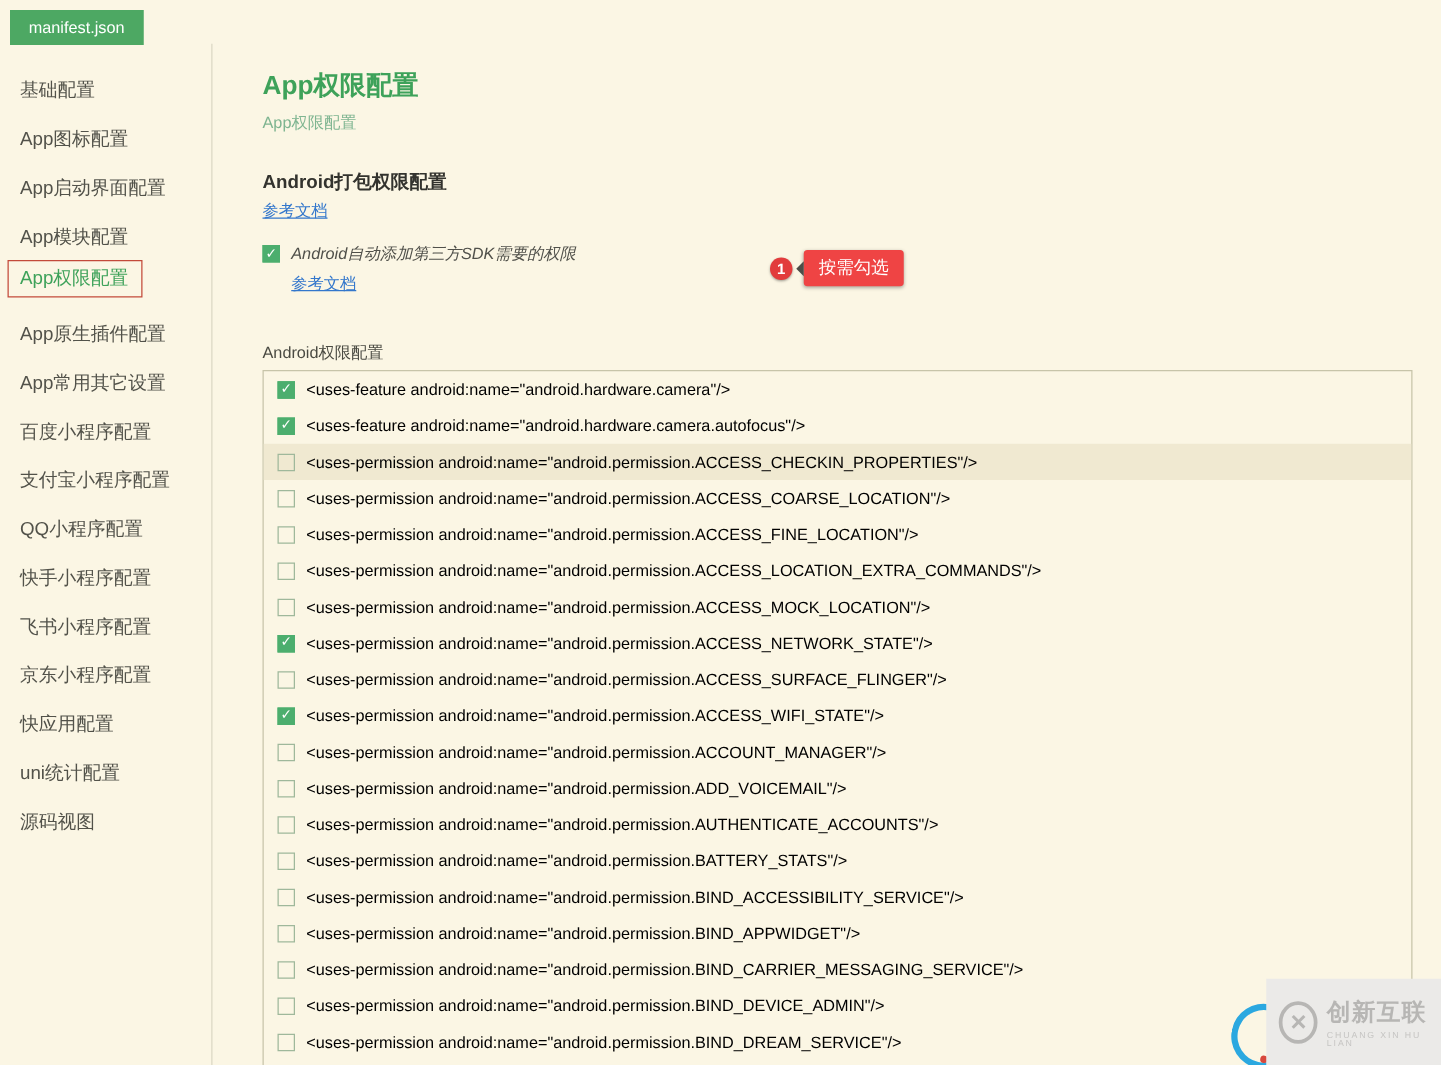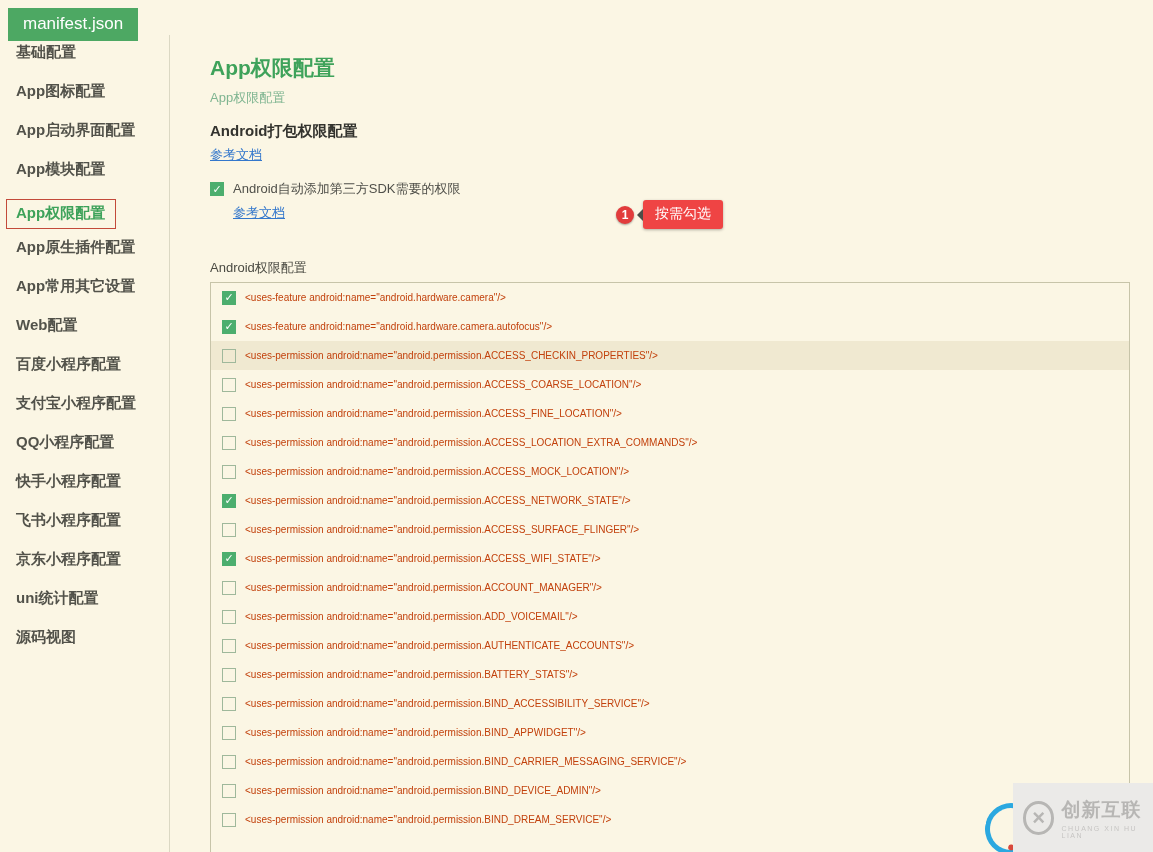--- a/index.html
+++ b/index.html
@@ -9,56 +9,56 @@
     font-family:"Liberation Sans","DejaVu Sans",sans-serif;
     color:#3d3d37;
     position:relative;
   }
 
   
   .tabbar { height:35px; position:relative; }
   .tab {
     position:absolute; left:8px; top:8px;
     background:#4da863; color:#fff;
-    font-size:17px; padding:6px 15px 7px 15px;
+    font-size:13px; padding:6px 15px 7px 15px;
     cursor:default;
   }
 
   
   .sidebar {
     position:absolute; left:0; top:35px; bottom:0;
     width:170px; border-right:1px solid #dbd8c3;
     padding-top:8px;
   }
   .side-item {
-    height:39px; display:flex; align-items:flex-start;
-    padding-left:16px; font-size:15px; font-weight:bold;
+    height:39px; display:flex; align-items:flex-end;
+    padding-left:16px; font-size:15px; font-weight:normal;
     color:#52524a; cursor:pointer; white-space:nowrap;
   }
   .side-item.active .side-label {
     color:#3ea25a;
     border:1px solid #c34a3a;
     padding:4px 10px 5px 9px;
     margin-left:-10px;
   }
 
   
   .main {
     position:absolute; left:171px; top:0; right:0; bottom:0;
     padding:54px 0 0 39px;
   }
   .page-title { color:#3ea25a; font-size:21px; font-weight:bold; }
   .page-subtitle { color:#7fb591; font-size:13px; margin-top:7px; }
-  .section-heading { color:#33332e; font-size:15px; font-weight:bold; margin-top:15px; }
+  .section-heading { color:#33332e; font-size:15px; font-weight:bold; margin-top:29px; }
   .doc-link {
     display:inline-block; color:#3377cc; font-size:13px;
     text-decoration:underline; margin-top:5px; cursor:pointer;
   }
   .sdk-row { display:flex; align-items:center; margin-top:16px; }
-  .sdk-row .label { font-size:13px; color:#50504a; margin-left:9px; }
+  .sdk-row .label { font-size:13px; color:#50504a; margin-left:9px;font-style:italic; }
   .doc-link.indent { margin-left:23px; margin-top:6px; }
 
   .cb {
     width:14px; height:14px; flex:0 0 14px;
     display:inline-flex; align-items:center; justify-content:center;
     font-size:11px; line-height:1; cursor:pointer;
   }
   .cb.checked { background:#4cae6e; color:#fff; border:1px solid #4cae6e; }
   .cb.unchecked { background:transparent; color:transparent; border:1px solid #9fb89b; }
 
@@ -66,21 +66,21 @@
   .perm-list {
     margin-top:5px; width:920px;
     border:1px solid #c7c4a9;
     background:transparent;
   }
   .perm-row {
     height:29px; display:flex; align-items:center; cursor:pointer;
   }
   .perm-row.highlighted { background:#f0e9d1; }
   .perm-row .cb { margin-left:11px; }
-  .perm-text { font-size:10px; color:#c2410c; margin-left:9px; white-space:nowrap; }
+  .perm-text { font-size:13px; color:#000000; margin-left:9px; white-space:nowrap; }
 
   
   .annotation { position:absolute; left:616px; top:200px; display:flex; align-items:center; z-index:5; }
   .badge {
     width:18px; height:18px; border-radius:50%;
     background:#e23c3c; color:#fff; font-size:12px; font-weight:bold;
     display:flex; align-items:center; justify-content:center;
     box-shadow:0 1px 2px rgba(0,0,0,.35);
   }
   .tooltip {
@@ -153,39 +153,39 @@
     <div class="side-item active">
       <span class="side-label">App权限配置</span>
     </div>
     <div class="side-item">
       <span class="side-label">App原生插件配置</span>
     </div>
     <div class="side-item">
       <span class="side-label">App常用其它设置</span>
     </div>
     <div class="side-item">
-      <span class="side-label">Web配置</span>
-    </div>
-    <div class="side-item">
       <span class="side-label">百度小程序配置</span>
     </div>
     <div class="side-item">
       <span class="side-label">支付宝小程序配置</span>
     </div>
     <div class="side-item">
       <span class="side-label">QQ小程序配置</span>
     </div>
     <div class="side-item">
       <span class="side-label">快手小程序配置</span>
     </div>
     <div class="side-item">
       <span class="side-label">飞书小程序配置</span>
     </div>
     <div class="side-item">
       <span class="side-label">京东小程序配置</span>
+    </div>
+    <div class="side-item">
+      <span class="side-label">快应用配置</span>
     </div>
     <div class="side-item">
       <span class="side-label">uni统计配置</span>
     </div>
     <div class="side-item">
       <span class="side-label">源码视图</span>
     </div>
   </div>
 
 <div class="main">

